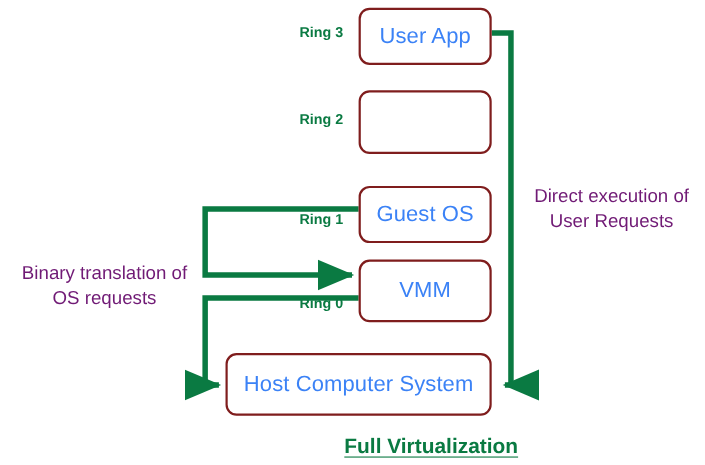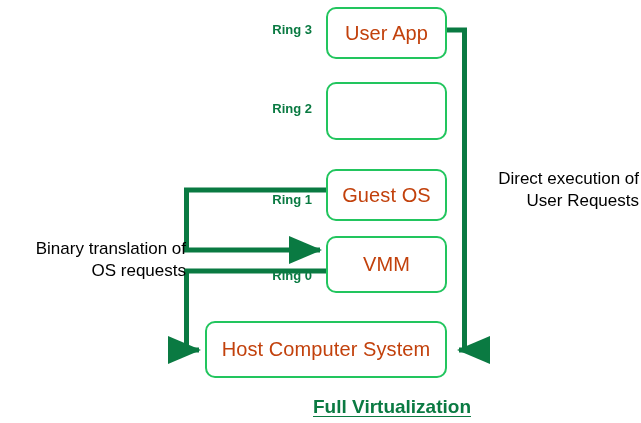--- a/index.html
+++ b/index.html
@@ -18,47 +18,47 @@
   #wires {
     position: absolute;
     left: 0;
     top: 0;
     width: 641px;
     height: 423px;
   }
   .ring-box {
     position: absolute;
     box-sizing: border-box;
-    border: 2px solid #22c55e;
+    border: 2px solid #7f1d1d;
     border-radius: 10px;
     background: #ffffff;
     display: flex;
     align-items: center;
     justify-content: center;
-    color: #c2410c;
+    color: #3b82f6;
     font-size: 20px;
     font-weight: 400;
     letter-spacing: 0.1px;
     white-space: nowrap;
   }
   .ring-label {
     position: absolute;
     color: #0a7a42;
     font-size: 13px;
     font-weight: bold;
     white-space: nowrap;
     text-align: right;
   }
   .side-note {
     position: absolute;
-    color: #000000;
+    color: #701a75;
     font-size: 17px;
     font-weight: 400;
     line-height: 1.28;
-    text-align: right;
+    text-align: center;
     white-space: pre-line;
   }
   .diagram-title {
     position: absolute;
     color: #0a7a42;
     font-size: 19px;
     font-weight: bold;
     text-decoration: underline;
     text-underline-offset: 3px;
     white-space: nowrap;

